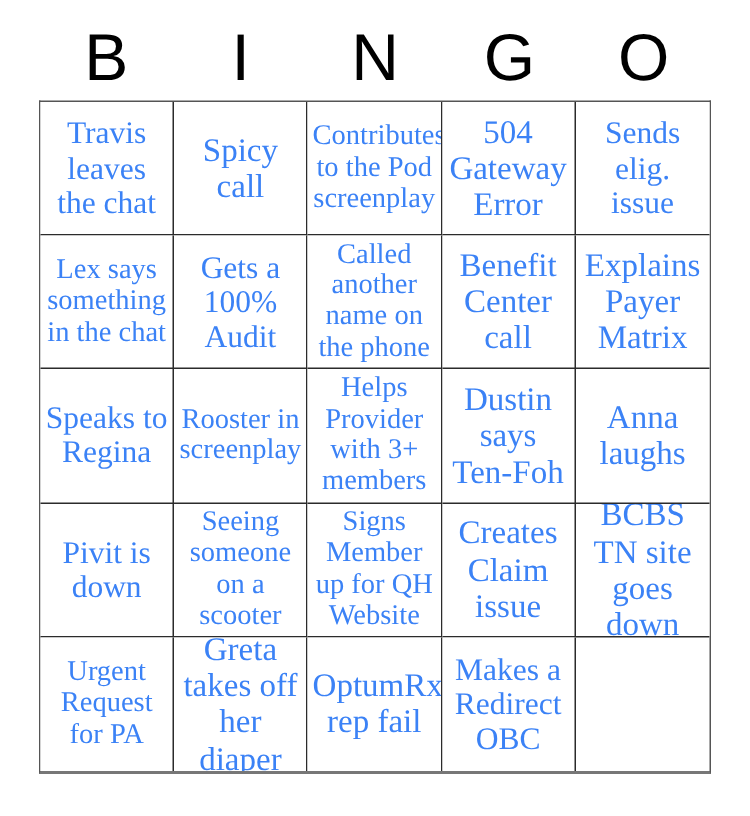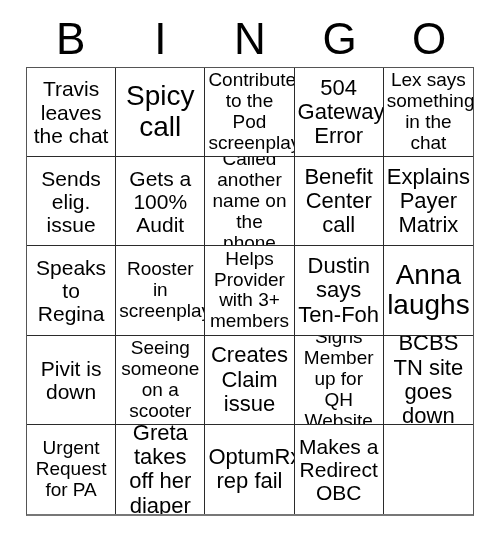--- a/index.html
+++ b/index.html
@@ -59,35 +59,36 @@
   .cell {
     box-sizing: border-box;
     border-right: 1px solid #2b2b2b;
     border-bottom: 1px solid #2b2b2b;
     display: flex;
     align-items: center;
     justify-content: center;
     text-align: center;
     padding: 2px 3px;
     background: #ffffff;
-    color: #000000;
+    color: #3b82f6;
     overflow: hidden;
+    font-family: Liberation Serif, serif;
   }
   .cell:nth-child(5n) { border-right: none; }
   .cell:nth-child(n+21) { border-bottom: none; }
   .cell-text {
     display: block;
     width: 100%;
     line-height: 1.1;
     font-weight: 400;
   }
   .fs-sm .cell-text { font-size: 19px; }
   .fs-md .cell-text { font-size: 22px; }
   .fs-lg .cell-text { font-size: 21px; }
-  .fs-xl .cell-text { font-size: 28px; }
+  .fs-xl .cell-text { font-size: 22px; }
   .fs-free .cell-text { font-size: 30px; }
 </style>
 </head>
 <body>
 
 <div class="card">
 
   <div class="header">
     <div class="header-letter">B</div>
     <div class="header-letter">I</div>
@@ -102,26 +103,26 @@
       </div>
     <div class="cell fs-xl">
         <span class="cell-text">Spicy call</span>
       </div>
     <div class="cell fs-sm">
         <span class="cell-text">Contributes to the Pod screenplay</span>
       </div>
     <div class="cell fs-md">
         <span class="cell-text">504 Gateway Error</span>
       </div>
+    <div class="cell fs-lg">
+        <span class="cell-text">Sends elig. issue</span>
+      </div>
+
     <div class="cell fs-sm">
         <span class="cell-text">Lex says something in the chat</span>
-      </div>
-
-    <div class="cell fs-lg">
-        <span class="cell-text">Sends elig. issue</span>
       </div>
     <div class="cell fs-lg">
         <span class="cell-text">Gets a 100% Audit</span>
       </div>
     <div class="cell fs-sm">
         <span class="cell-text">Called another name on the phone</span>
       </div>
     <div class="cell fs-md">
         <span class="cell-text">Benefit Center call</span>
       </div>
@@ -144,25 +145,25 @@
 
     <div class="cell fs-xl">
         <span class="cell-text">Anna laughs</span>
       </div>
     <div class="cell fs-lg">
         <span class="cell-text">Pivit is down</span>
       </div>
     <div class="cell fs-sm">
         <span class="cell-text">Seeing someone on a scooter</span>
       </div>
+    <div class="cell fs-sm">
+        <span class="cell-text">Signs Member up for QH Website</span>
+      </div>
     <div class="cell fs-md">
         <span class="cell-text">Creates Claim issue</span>
-      </div>
-    <div class="cell fs-sm">
-        <span class="cell-text">Signs Member up for QH Website</span>
       </div>
 
     <div class="cell fs-md">
         <span class="cell-text">BCBS TN site goes down</span>
       </div>
     <div class="cell fs-sm">
         <span class="cell-text">Urgent Request for PA</span>
       </div>
     <div class="cell fs-md">
         <span class="cell-text">Greta takes off her diaper</span>

